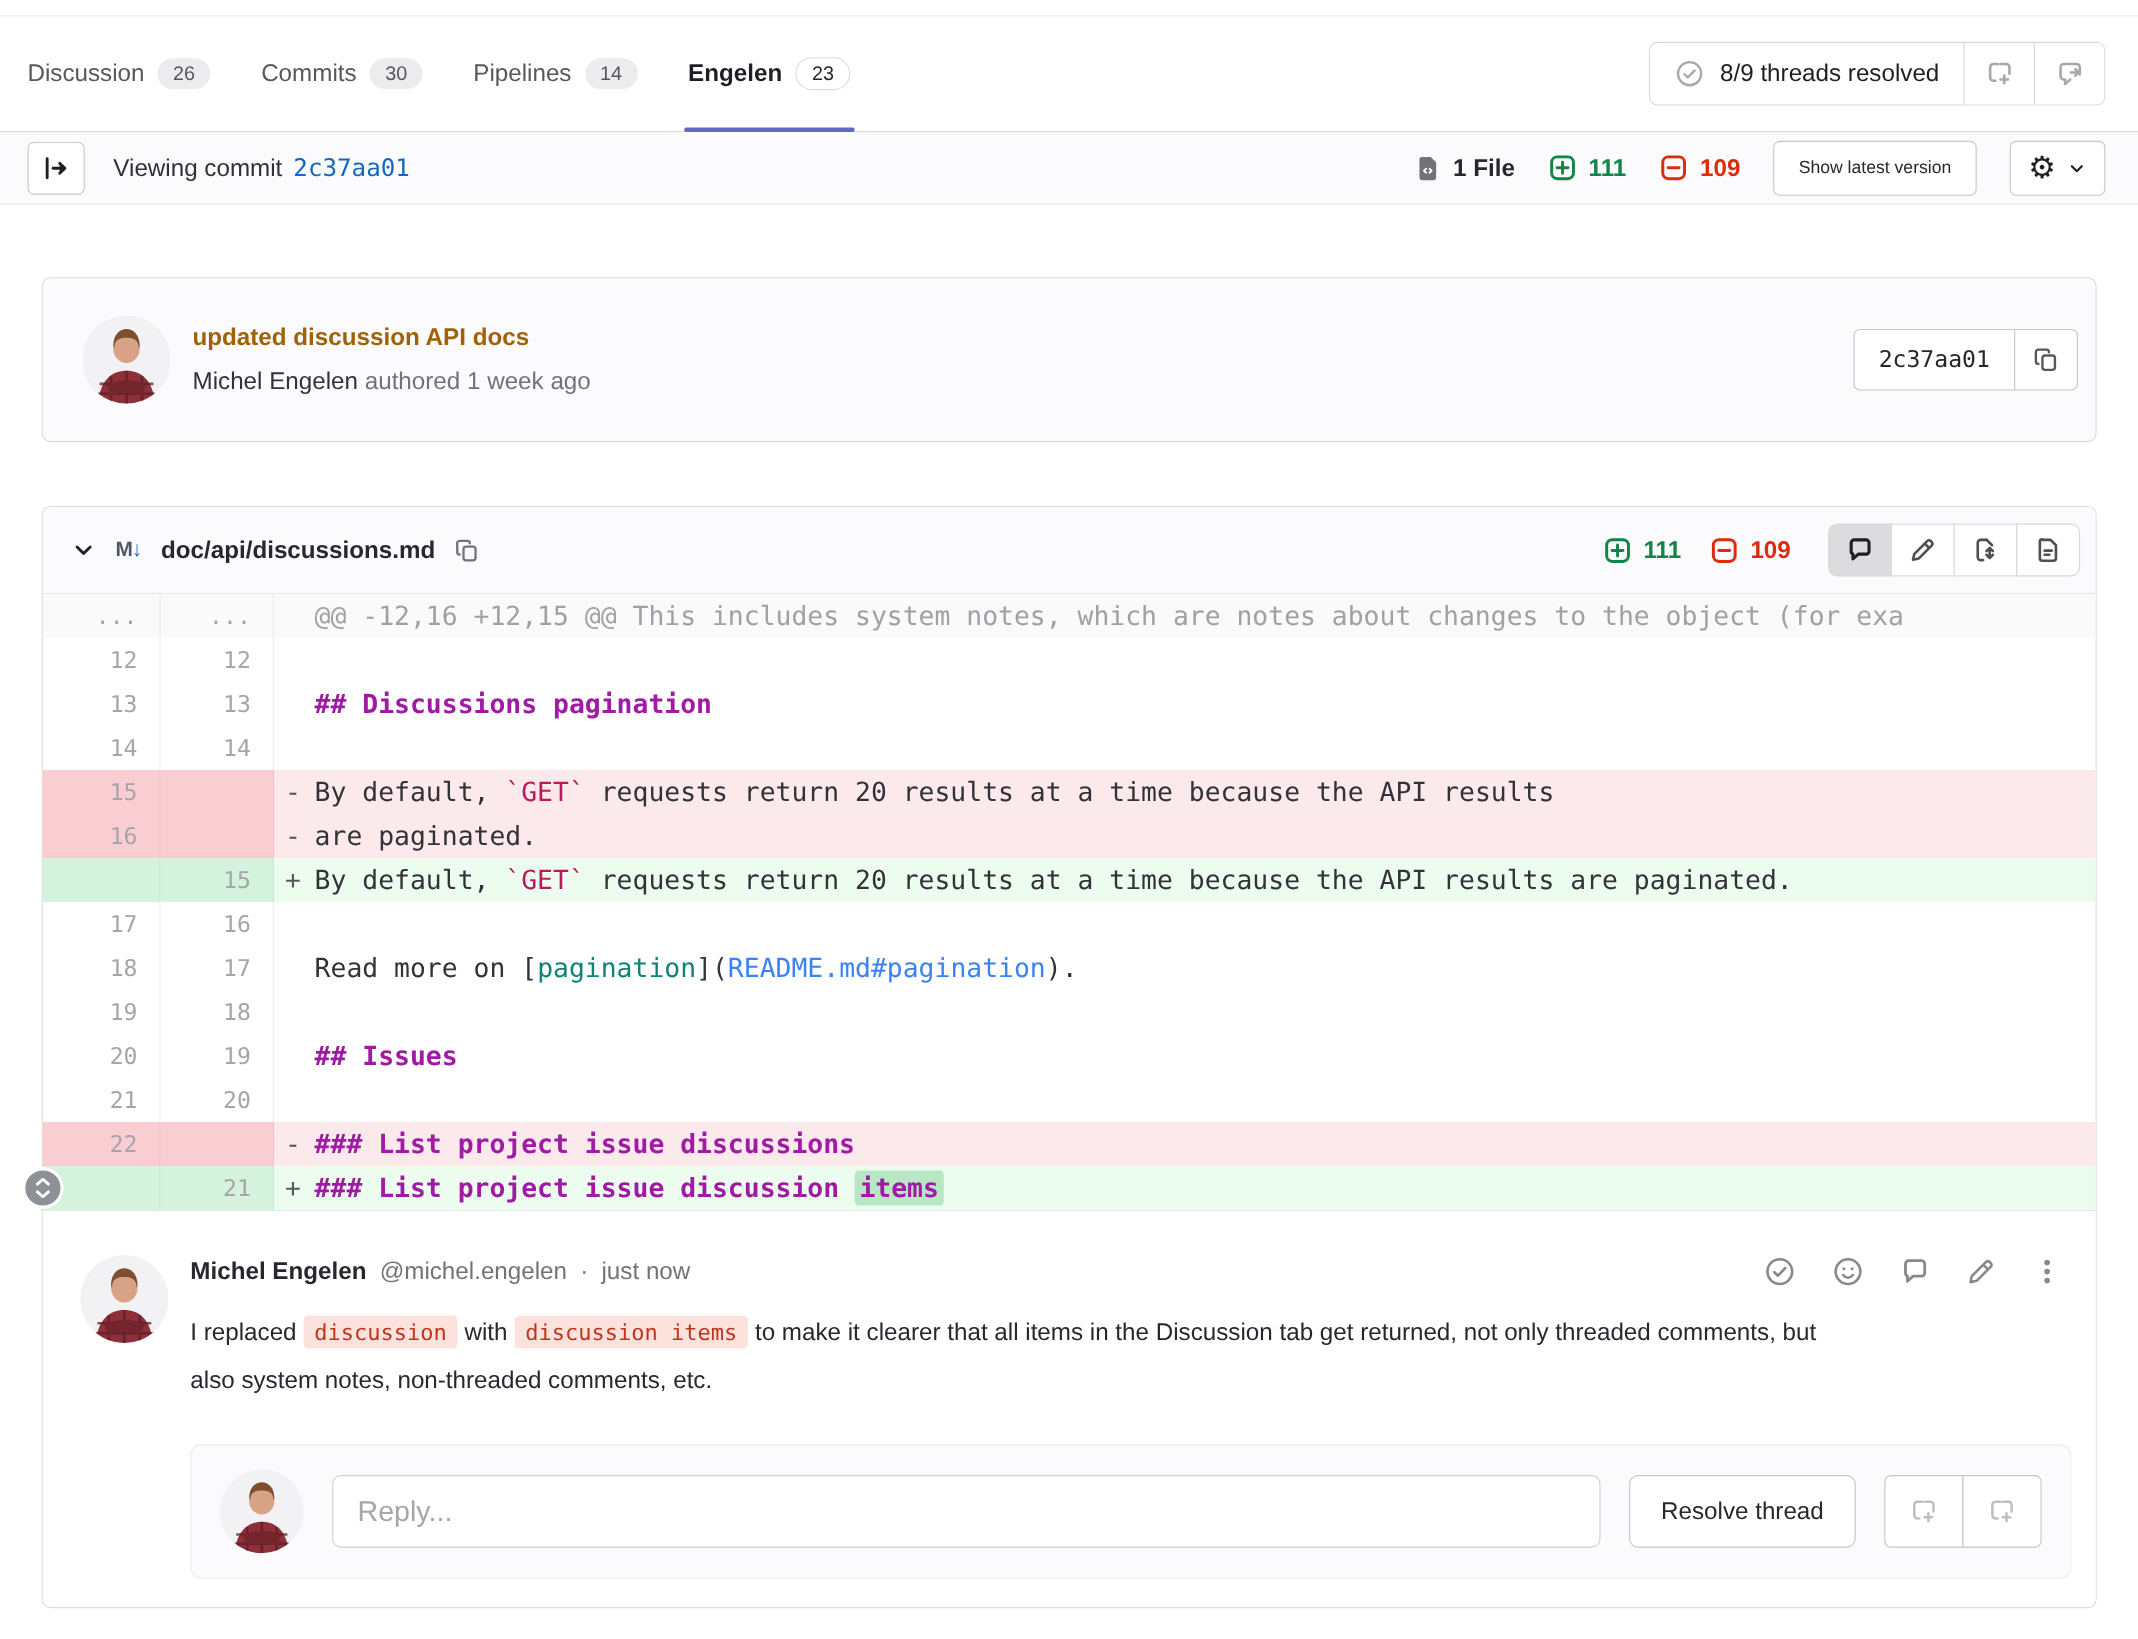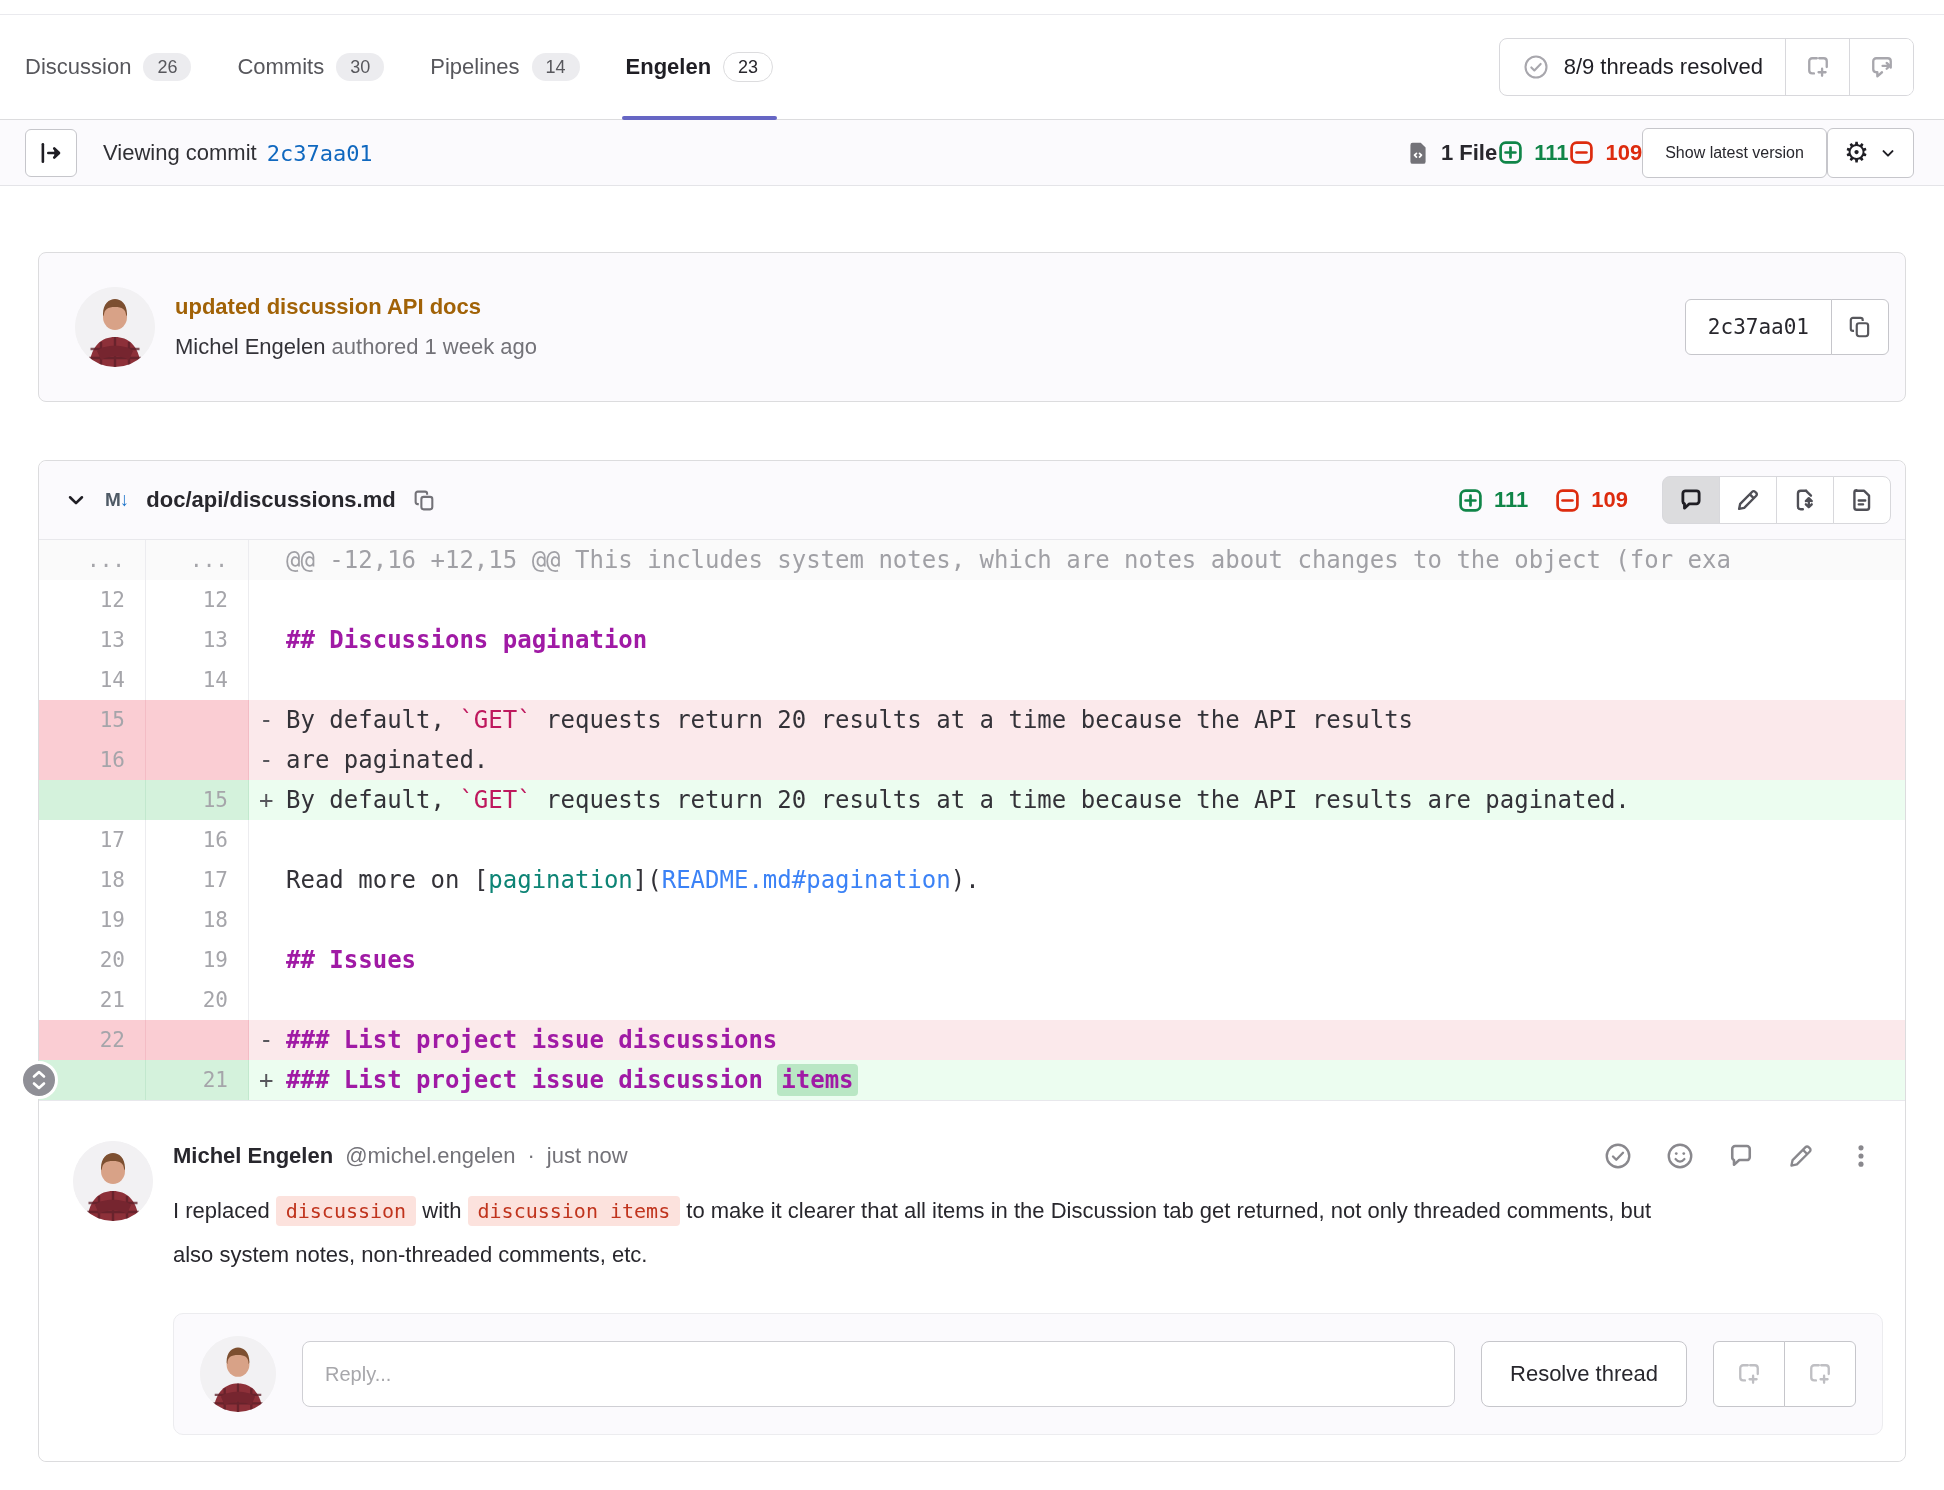--- a/index.html
+++ b/index.html
@@ -27,21 +27,21 @@
   .thread-group { display:flex; align-items:stretch; height:58px; border:1px solid #d8d8dc; border-radius:8px; overflow:hidden; background:#fff; }
   .thread-status { display:flex; align-items:center; gap:14px; padding:0 22px; font-size:22px; color:#1f1e24; }
   .icon-seg { width:64px; display:flex; align-items:center; justify-content:center; background:#fff; border:none; border-left:1px solid #d8d8dc; cursor:pointer; color:#a8a7ad; padding:0; }
 
   
   .toolbar { height:66px; background:#fbfafd; border-bottom:1px solid #e4e4e8; display:flex; align-items:center; padding:0 30px 0 25px; gap:26px; }
   .btn { display:inline-flex; align-items:center; justify-content:center; background:#fff; border:1px solid #c6c6cb; border-radius:6px; cursor:pointer; font-family:inherit; color:#28272d; }
   .sidebar-btn { width:52px; height:48px; color:#1f1e24; }
   .viewing { font-size:22px; color:#303035; display:flex; gap:10px; align-items:flex-end; }
   .hash-link { font-family:"DejaVu Sans Mono", monospace; color:#1068bf; text-decoration:none; font-size:22px; cursor:pointer; }
-  .toolbar-right { margin-left:auto; display:flex; align-items:center; }
+  .toolbar-right { margin-left:auto; display:flex; align-items:center; gap:30px; }
   .stat { display:flex; align-items:center; gap:10px; font-size:22px; font-weight:700; color:#28272d; }
   .stat-add { color:#108548; } .stat-del { color:#dd2b0e; }
   .show-latest { height:50px; padding:0 22px; font-size:16px; }
   .gear-btn { height:50px; padding:0 16px; gap:10px; font-size:28px; color:#1f1e24; }
 
   
   .commit-card { margin:66px 38px 0; border:1px solid #dcdcde; border-radius:8px; background:#fbfafd; display:flex; align-items:center; padding:34px 16px 34px 36px; gap:20px; }
   .avatar { border-radius:50%; overflow:hidden; flex:none; background:#f2f1f3; }
   .commit-title { font-size:22px; font-weight:700; color:#a16207; margin:0 0 14px; }
   .commit-byline { font-size:22px; color:#333238; }
@@ -97,21 +97,21 @@
   .comment-content { flex:1; min-width:0; }
   .comment-header { display:flex; align-items:center; gap:12px; font-size:22px; }
   .comment-author { font-weight:700; color:#28272d; text-decoration:none; cursor:pointer; }
   .comment-meta { color:#737278; }
   .comment-actions { margin-left:auto; display:flex; align-items:center; gap:32px; padding-right:8px; }
   .icon-plain { background:none; border:none; padding:0; cursor:pointer; color:#89888d; display:flex; }
   .comment-body { margin-top:18px; font-size:22px; line-height:44px; color:#28272d; max-width:1500px; }
   .seg-code { font-family:"DejaVu Sans Mono", monospace; font-size:20px; background:#fce2dd; color:#c0341d; padding:3px 10px; border-radius:4px; }
 
   .reply-box { margin-top:36px; background:#fbfafd; border:1px solid #ececef; border-radius:10px; padding:22px 26px; display:flex; align-items:center; gap:26px; }
-  .reply-input { flex:1; height:66px; border:1px solid #cfcfd4; border-radius:8px; padding:0 22px; font-size:20px; font-family:inherit; color:#28272d; background:#fff; }
+  .reply-input { flex:1; height:66px; border:1px solid #cfcfd4; border-radius:8px; padding:0 22px; font-size:26px; font-family:inherit; color:#28272d; background:#fff; }
   .reply-input::placeholder { color:#a7a7ab; }
   .resolve-btn { height:66px; padding:0 28px; font-size:22px; border-radius:8px; }
   .reply-icon-btn { width:72px; height:66px; color:#bfbfc3; }
   .reply-icon-btn:first-child { border-radius:8px 0 0 8px; }
   .reply-icon-btn:last-child { border-radius:0 8px 8px 0; }
 </style>
 </head>
 <body>
 
 <div class="page">

